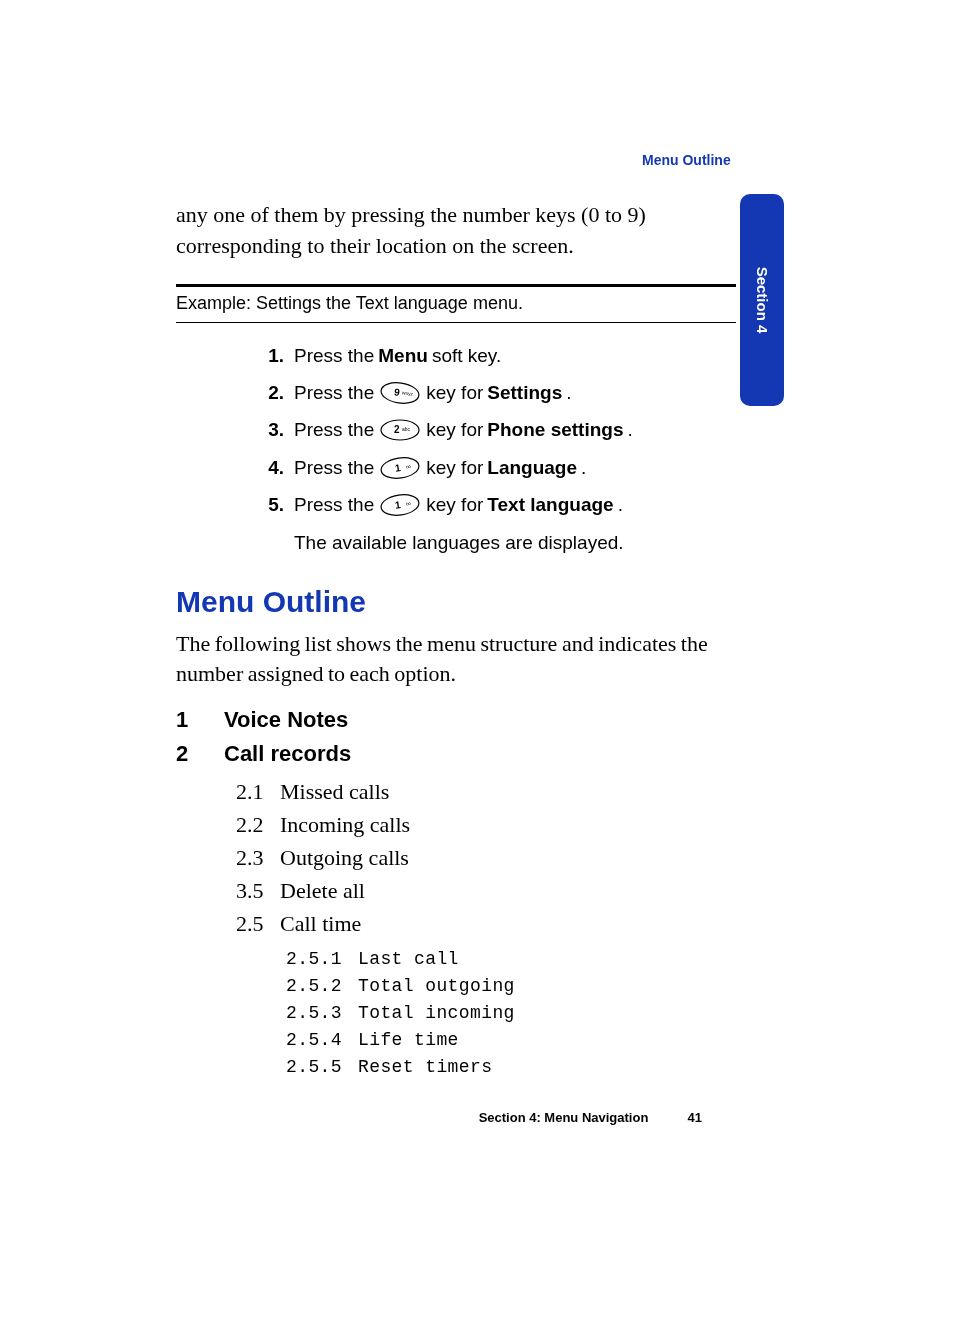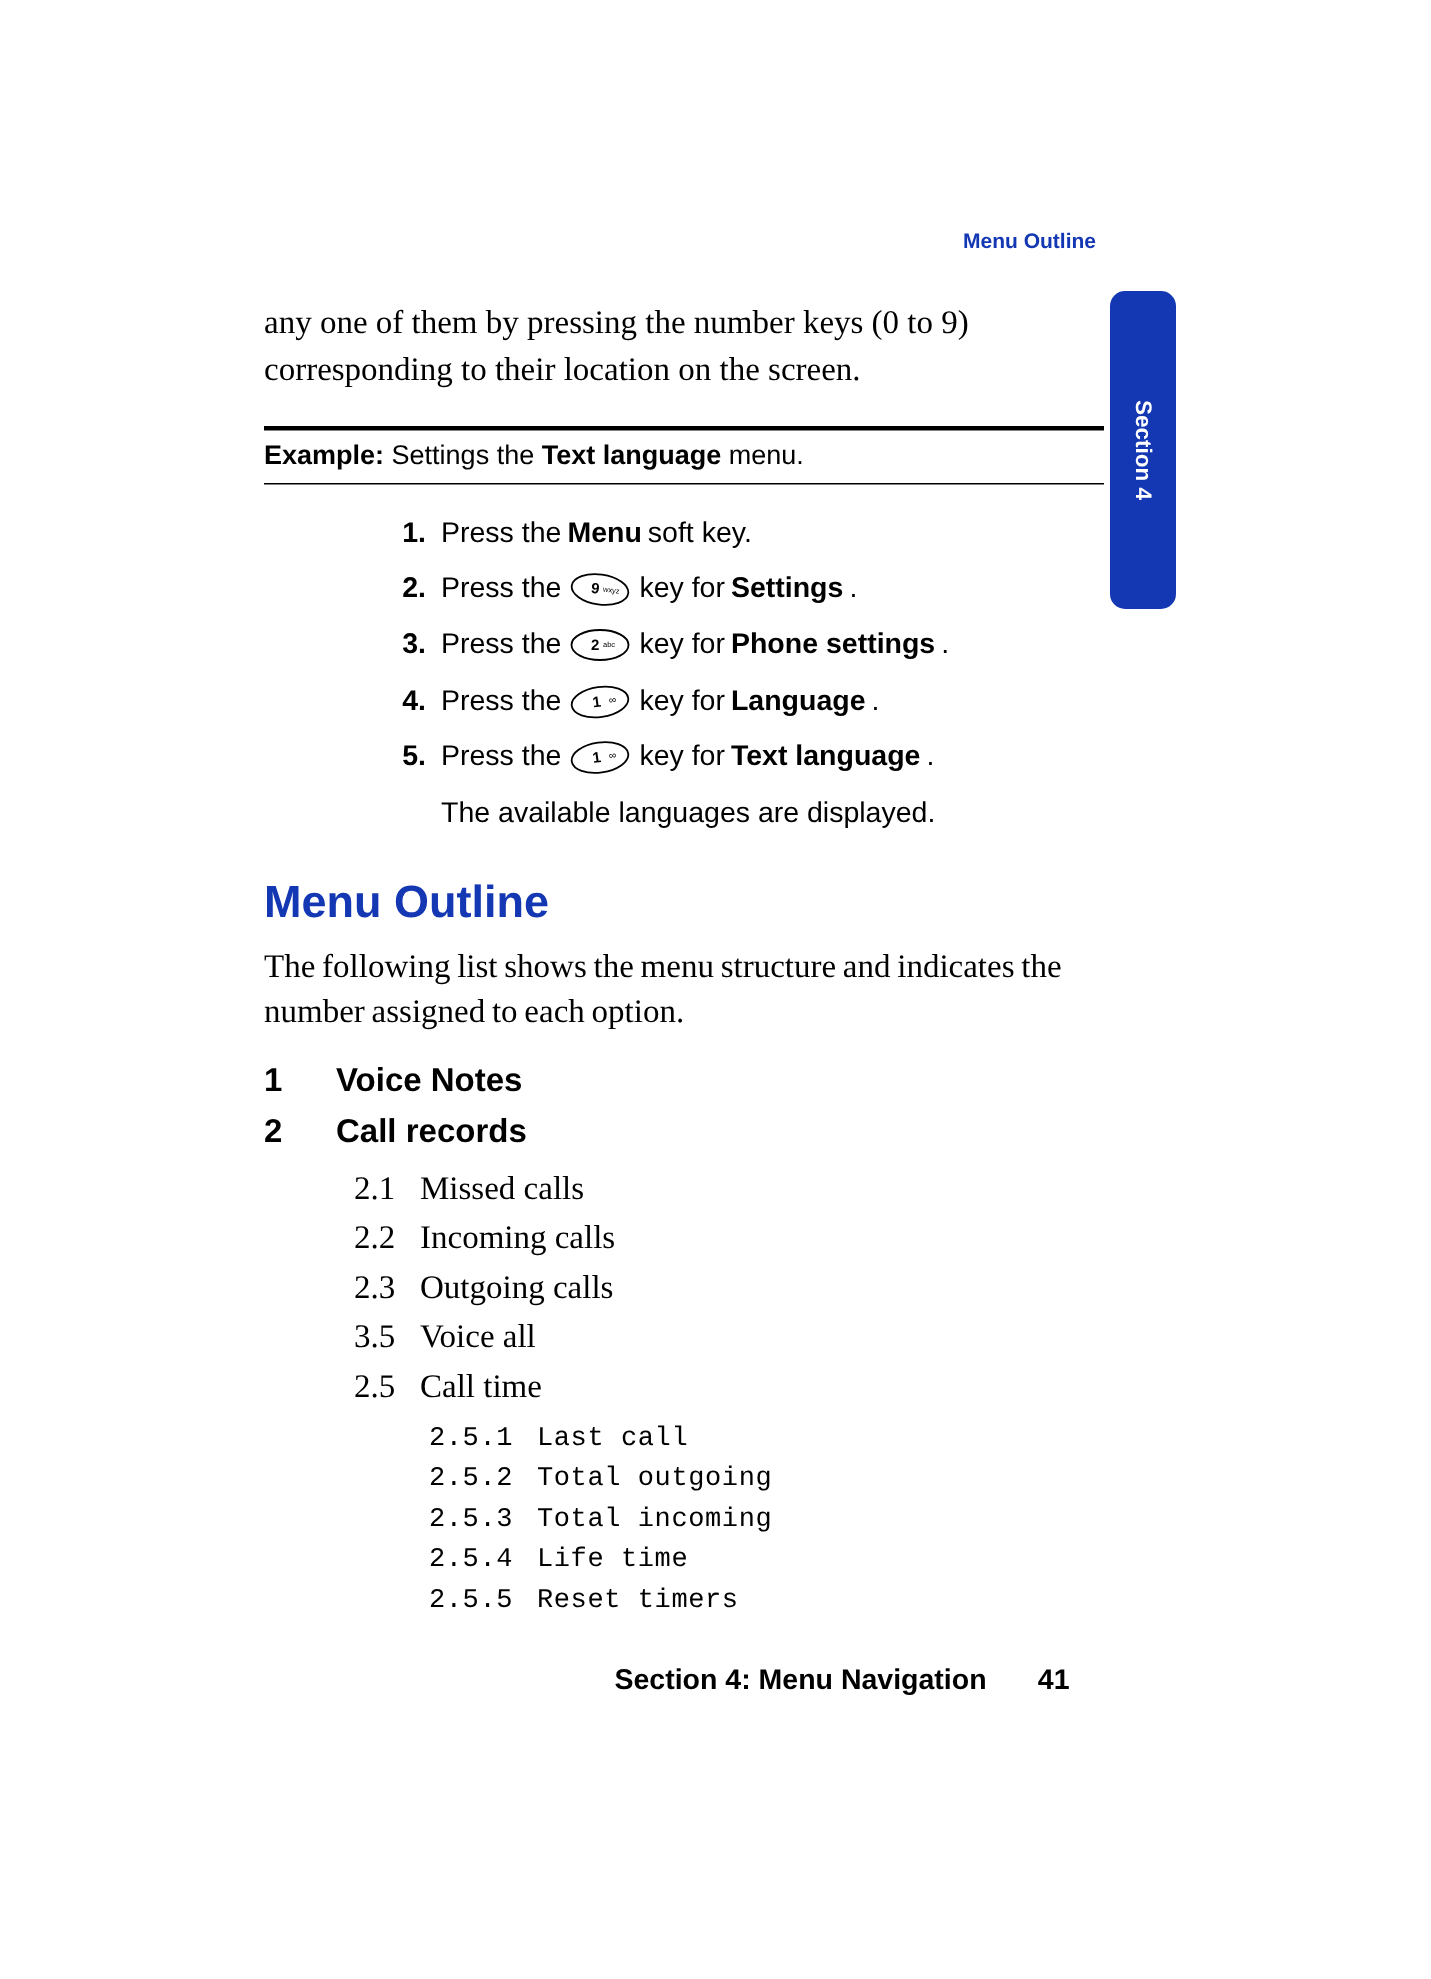--- a/index.html
+++ b/index.html
@@ -54,21 +54,21 @@
     line-height: 1.4;
     margin: 50px 0 22px 0;
   }
   .rule-thick { border: 0; border-top: 3px solid #000; margin: 0; }
   .rule-thin  { border: 0; border-top: 1.5px solid #000; margin: 0; }
   .example-line {
     font-family: Arial, Helvetica, sans-serif;
     font-size: 18px;
     padding: 6px 0 8px 0;
   }
-  .example-line b, .sans b { font-weight: bold; }
+  .example-line b, .sans b { font-weight: normal; }
   .steps {
     font-family: Arial, Helvetica, sans-serif;
     font-size: 19px;
     line-height: 1.55;
     margin: 18px 0 0 0;
     padding-left: 78px;
   }
   .step-row { display: flex; margin: 8px 0; }
   .step-num { font-weight: bold; width: 30px; text-align: right; margin-right: 10px; flex-shrink:0;}
   .step-body { flex: 1; display: flex; align-items: center; flex-wrap: wrap; gap: 4px;}
@@ -116,26 +116,26 @@
     font-family: Liberation Mono, monospace;
     font-size: 18px;
     line-height: 1.5;
     letter-spacing: 0.4px;
   }
   .subsub-row { display:flex; }
   .subsub-row .ssnum { width: 72px; }
   .footer {
     position: absolute;
     width: 560px;
-    left: 153px;
+    left: 142px;
     top: 1110px;
     text-align: right;
     font-family: Arial, Helvetica, sans-serif;
     font-weight: bold;
-    font-size: 19px;
+    font-size: 13px;
   }
   .footer .pn { display:inline-block; width:50px; text-align:right;}
 </style>
 </head>
 <body>
 
 <div class="header-link">Menu Outline</div>
 
 <div class="tab">
   <div class="tab-label">Section 4</div>
@@ -258,21 +258,21 @@
         <div class="sub-row">
           <span class="snum">2.2</span>
           <span>Incoming calls</span>
         </div>
         <div class="sub-row">
           <span class="snum">2.3</span>
           <span>Outgoing calls</span>
         </div>
         <div class="sub-row">
           <span class="snum">3.5</span>
-          <span>Voice all</span>
+          <span>Delete all</span>
         </div>
         <div class="sub-row">
           <span class="snum">2.5</span>
           <span>Call time</span>
         </div>
         <div class="subsub">
           <div class="subsub-row">
             <span class="ssnum">2.5.1</span>
             <span>Last call</span>
           </div>

